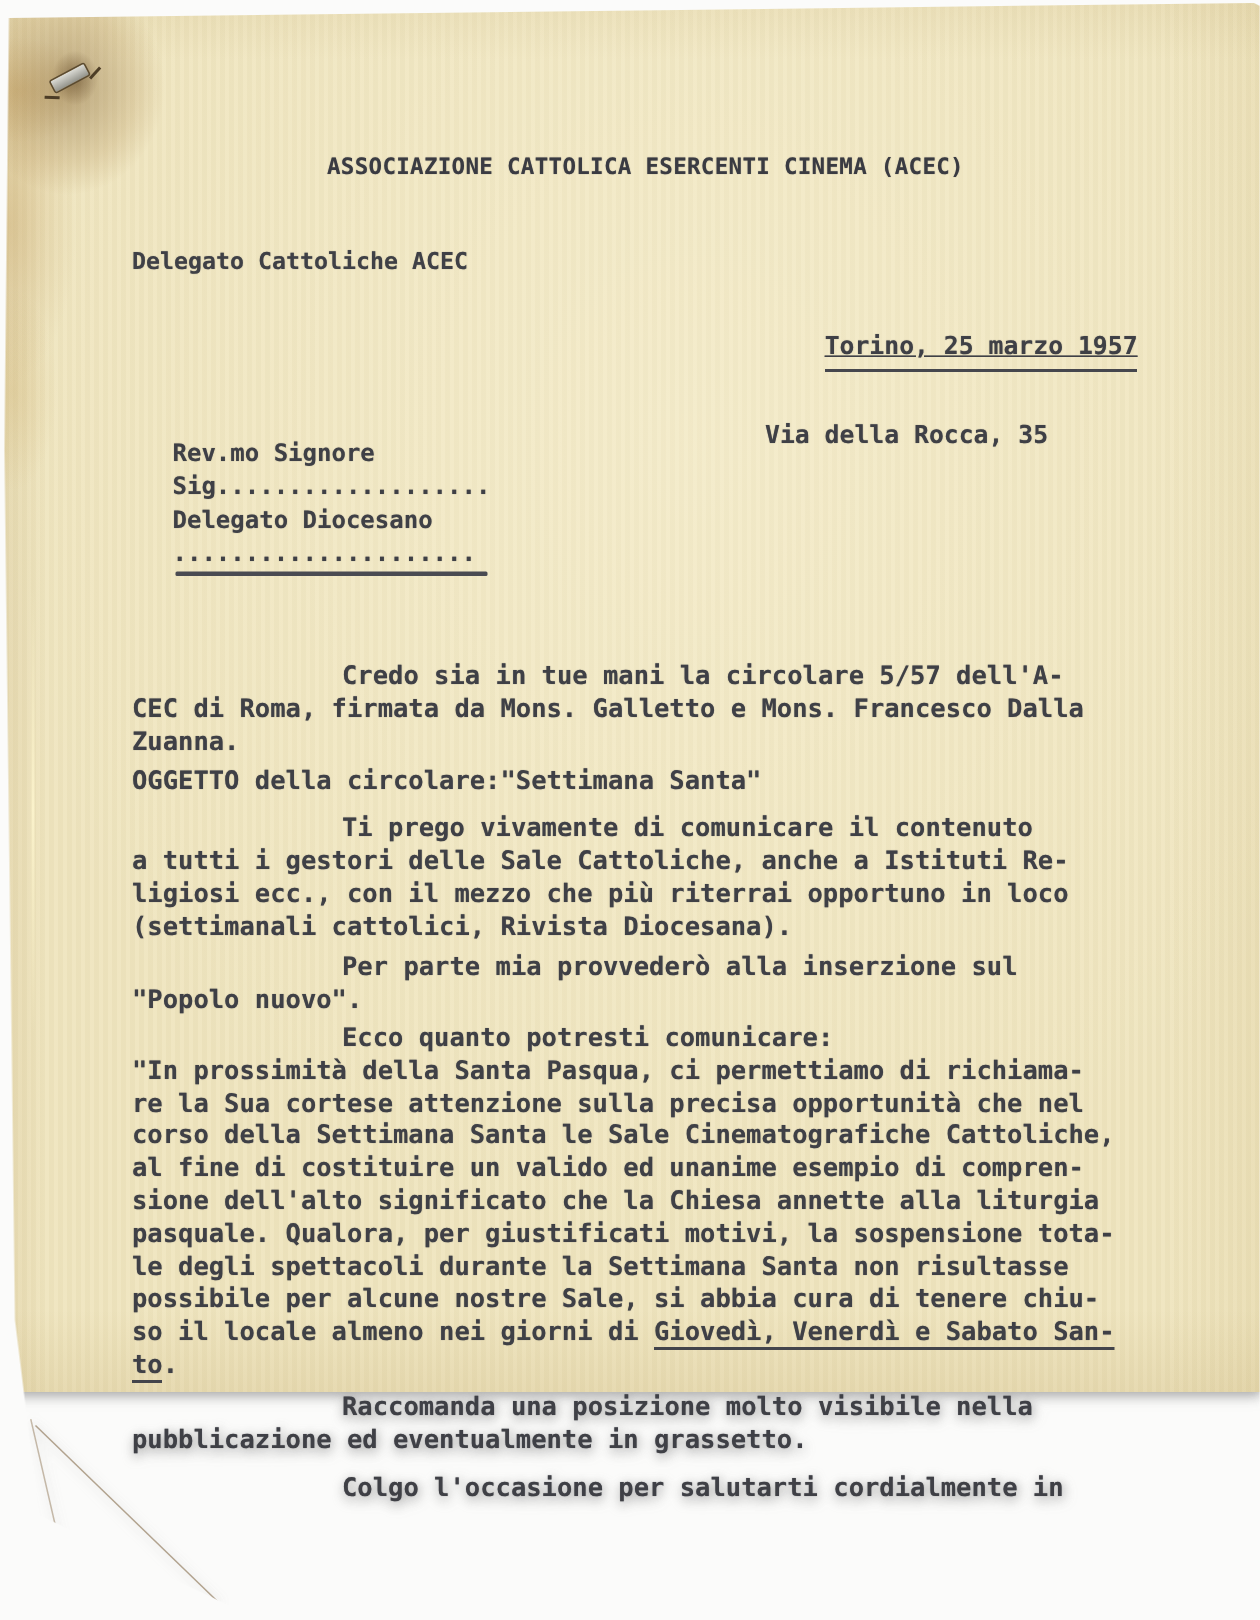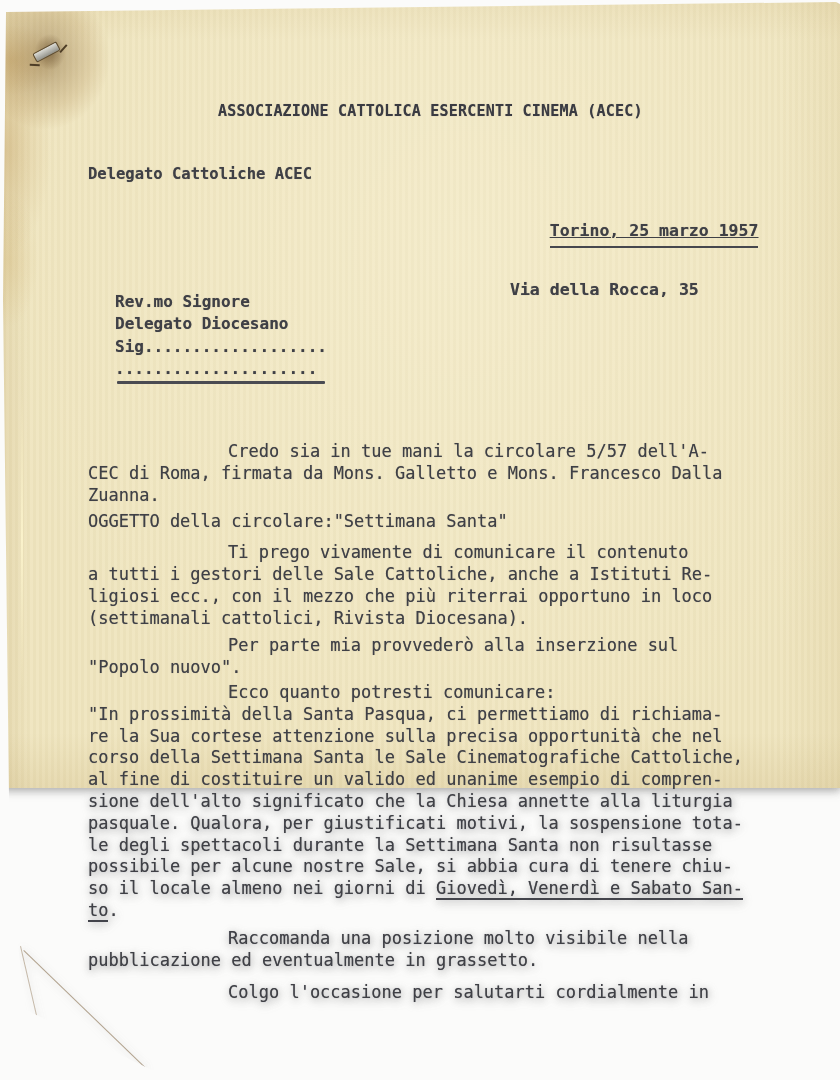--- a/index.html
+++ b/index.html
@@ -3,21 +3,21 @@
 <meta charset="utf-8">
 <style>
   html,body{margin:0;padding:0;}
   body{
     width:840px;height:1080px;overflow:hidden;
     background:#fbfbfa;
     font-family:"DejaVu Sans Mono","Liberation Mono",monospace;
     position:relative;
   }
   .paper{
-    position:absolute;left:0;top:0;width:840px;height:788px;
+    position:absolute;left:0;top:0;width:840px;height:928px;
     clip-path:polygon(6px 12px,836px 2px,840px 4px,840px 1068px,560px 1063px,152px 1070px,26px 1010px,10px 880px,3px 300px);
     background:
       radial-gradient(90px 100px at 45px 58px, rgba(122,88,40,.45), rgba(160,120,60,.20) 50%, transparent 72%),
       radial-gradient(22px 26px at 50px 52px, rgba(58,38,18,.50), transparent 70%),
       radial-gradient(60px 140px at 6px 150px, rgba(190,150,85,.32), transparent 75%),
       radial-gradient(40px 90px at 8px 260px, rgba(200,165,95,.25), transparent 75%),
       radial-gradient(70px 50px at 12px 60px, rgba(200,160,90,.35), transparent 70%),
       radial-gradient(120px 70px at 70px 1030px, rgba(205,175,105,.28), transparent 75%),
       radial-gradient(300px 120px at 300px 1075px, rgba(185,155,90,.16), transparent 75%),
       radial-gradient(600px 700px at 55% 32%, rgba(255,250,228,.30), transparent 80%),
@@ -31,21 +31,21 @@
     color:#3f4046;
   }
   .txt{position:absolute;white-space:pre;text-shadow:0 0 0.7px rgba(63,64,70,.55);}
   .title{left:218px;top:102px;font-size:15px;font-weight:bold;letter-spacing:.2px;color:#3a3b42;}
   .sender{left:88px;top:165px;font-size:15.5px;font-weight:bold;}
   .dateblock{left:510px;top:189px;font-size:16.5px;font-weight:bold;line-height:28px;}
   .dateline{border-bottom:2px solid #46474e;padding-bottom:1px;display:inline-block;text-decoration:underline;}
   .addrline{display:block;margin-top:0;}
   .recipient{left:115px;top:291px;font-size:16px;font-weight:bold;line-height:22.3px;}
   .recip-rule{position:absolute;left:117px;top:381px;width:208px;height:2.5px;background:#4a4b52;border-radius:1px;}
-  .bodyblock{left:88px;top:441px;font-size:17px;line-height:21.8px;font-weight:normal;}
+  .bodyblock{left:88px;top:441px;font-size:17px;line-height:21.8px;font-weight:bold;}
   .bodyblock .indent{padding-left:140px;}
   .u{border-bottom:2px solid #43444b;}
   .staple{
     position:absolute;left:33px;top:47px;width:25px;height:8px;border-radius:2px;
     background:linear-gradient(#dcdcd6,#92928a);border:1px solid #5a4a30;
     transform:rotate(-28deg);
   }
   .staple::before,.staple::after{
     content:"";position:absolute;width:10px;height:2px;background:#4d3d26;
   }
@@ -70,19 +70,19 @@
 
   <div class="txt title">ASSOCIAZIONE CATTOLICA ESERCENTI CINEMA (ACEC)</div>
 
   <div class="txt sender">Delegato Cattoliche ACEC</div>
 
   <div class="txt dateblock">
     <span class="dateline">Torino, 25 marzo 1957</span>
     <span class="addrline">Via della Rocca, 35</span>
   </div>
 
-  <div class="txt recipient"><div>Rev.mo Signore</div><div>Delegato Diocesano</div><div>Sig...................</div><div>.....................</div></div>
+  <div class="txt recipient"><div>Rev.mo Signore</div><div>Sig...................</div><div>Delegato Diocesano</div><div>.....................</div></div>
 
   <div class="recip-rule"></div>
 
   <div class="txt bodyblock"><div class="indent"><span>Credo sia in tue mani la circolare 5/57 dell'A-</span></div><div><span>CEC di Roma, firmata da Mons. Galletto e Mons. Francesco Dalla</span></div><div><span>Zuanna.</span></div><div style="margin-top: 5px;"><span>OGGETTO della circolare:"Settimana Santa"</span></div><div class="indent" style="margin-top: 9px;"><span>Ti prego vivamente di comunicare il contenuto</span></div><div><span>a tutti i gestori delle Sale Cattoliche, anche a Istituti Re-</span></div><div><span>ligiosi ecc., con il mezzo che più riterrai opportuno in loco</span></div><div><span>(settimanali cattolici, Rivista Diocesana).</span></div><div class="indent" style="margin-top: 6px;"><span>Per parte mia provvederò alla inserzione sul</span></div><div><span>"Popolo nuovo".</span></div><div class="indent" style="margin-top: 3px;"><span>Ecco quanto potresti comunicare:</span></div><div><span>"In prossimità della Santa Pasqua, ci permettiamo di richiama-</span></div><div><span>re la Sua cortese attenzione sulla precisa opportunità che nel</span></div><div><span>corso della Settimana Santa le Sale Cinematografiche Cattoliche,</span></div><div><span>al fine di costituire un valido ed unanime esempio di compren-</span></div><div><span>sione dell'alto significato che la Chiesa annette alla liturgia</span></div><div><span>pasquale. Qualora, per giustificati motivi, la sospensione tota-</span></div><div><span>le degli spettacoli durante la Settimana Santa non risultasse</span></div><div><span>possibile per alcune nostre Sale, si abbia cura di tenere chiu-</span></div><div><span>so il locale almeno nei giorni di </span><span class="u">Giovedì, Venerdì e Sabato San-</span></div><div><span class="u">to</span><span>.</span></div><div class="indent" style="margin-top: 6px;"><span>Raccomanda una posizione molto visibile nella</span></div><div><span>pubblicazione ed eventualmente in grassetto.</span></div><div class="indent" style="margin-top: 11px;"><span>Colgo l'occasione per salutarti cordialmente in</span></div></div>
 
 </div>
 
 </body></html>

